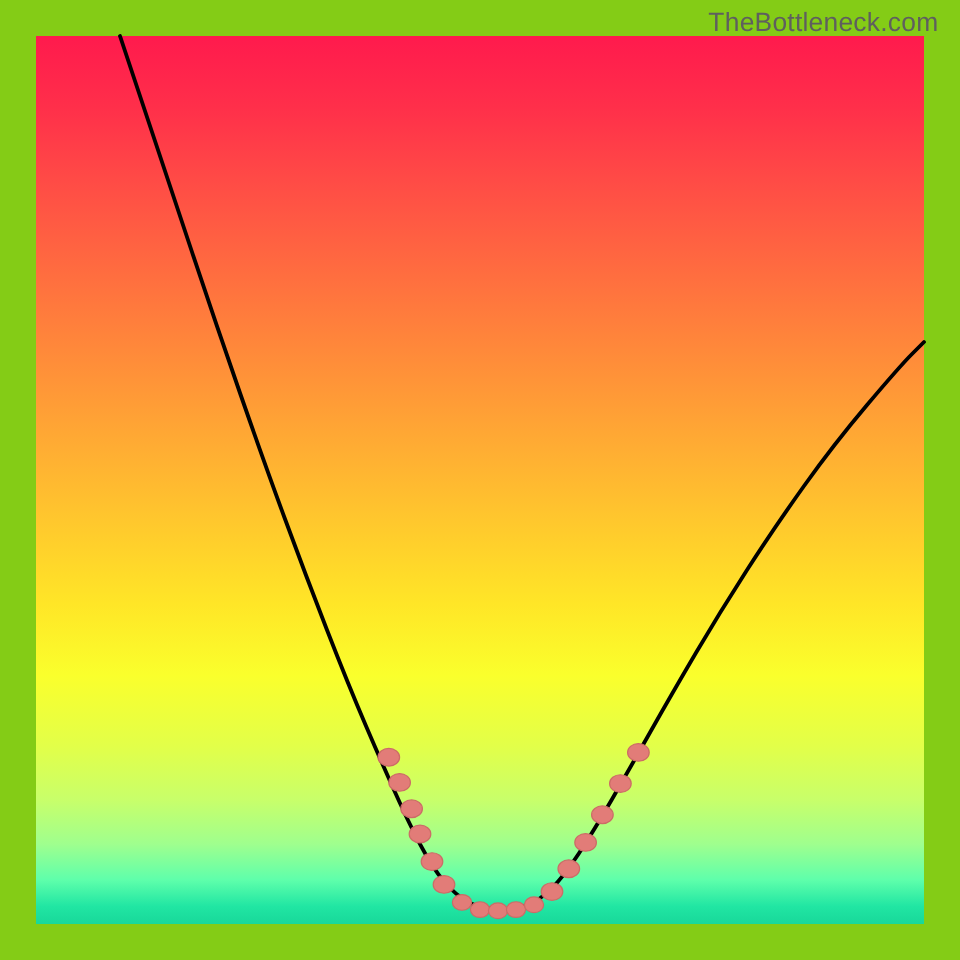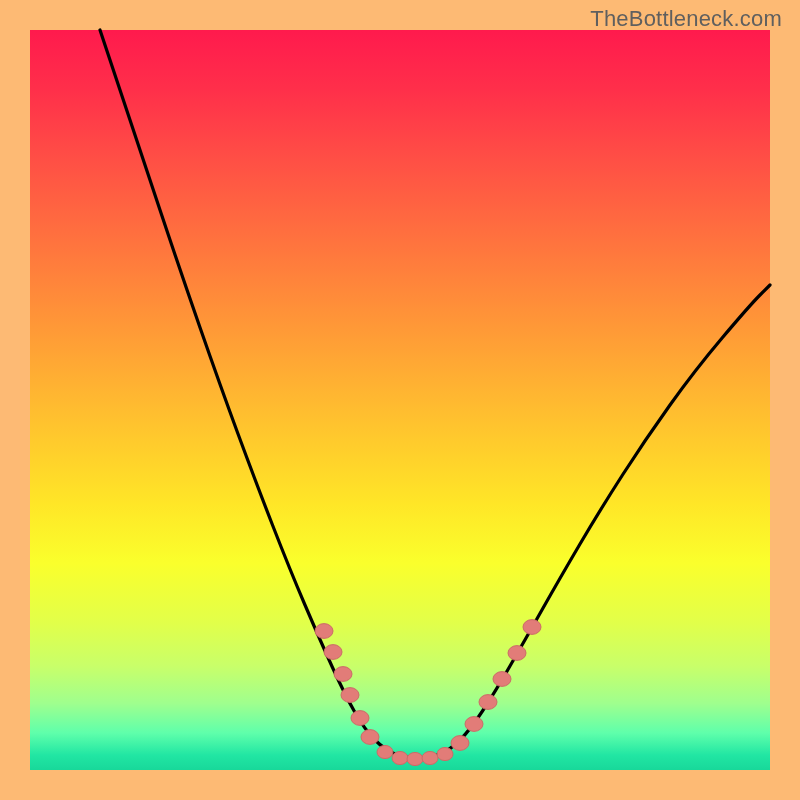--- a/index.html
+++ b/index.html
@@ -8,21 +8,21 @@
     width: 800px;
     height: 800px;
     overflow: hidden;
     background: #000;
     font-family: Arial, Helvetica, sans-serif;
   }
   .frame {
     position: relative;
     width: 800px;
     height: 800px;
-    background: #fdba74;
+    background: #84cc16;
   }
   .plot {
     position: absolute;
     left: 30px;
     top: 30px;
     width: 740px;
     height: 740px;
     
     background: linear-gradient(
       to bottom,

